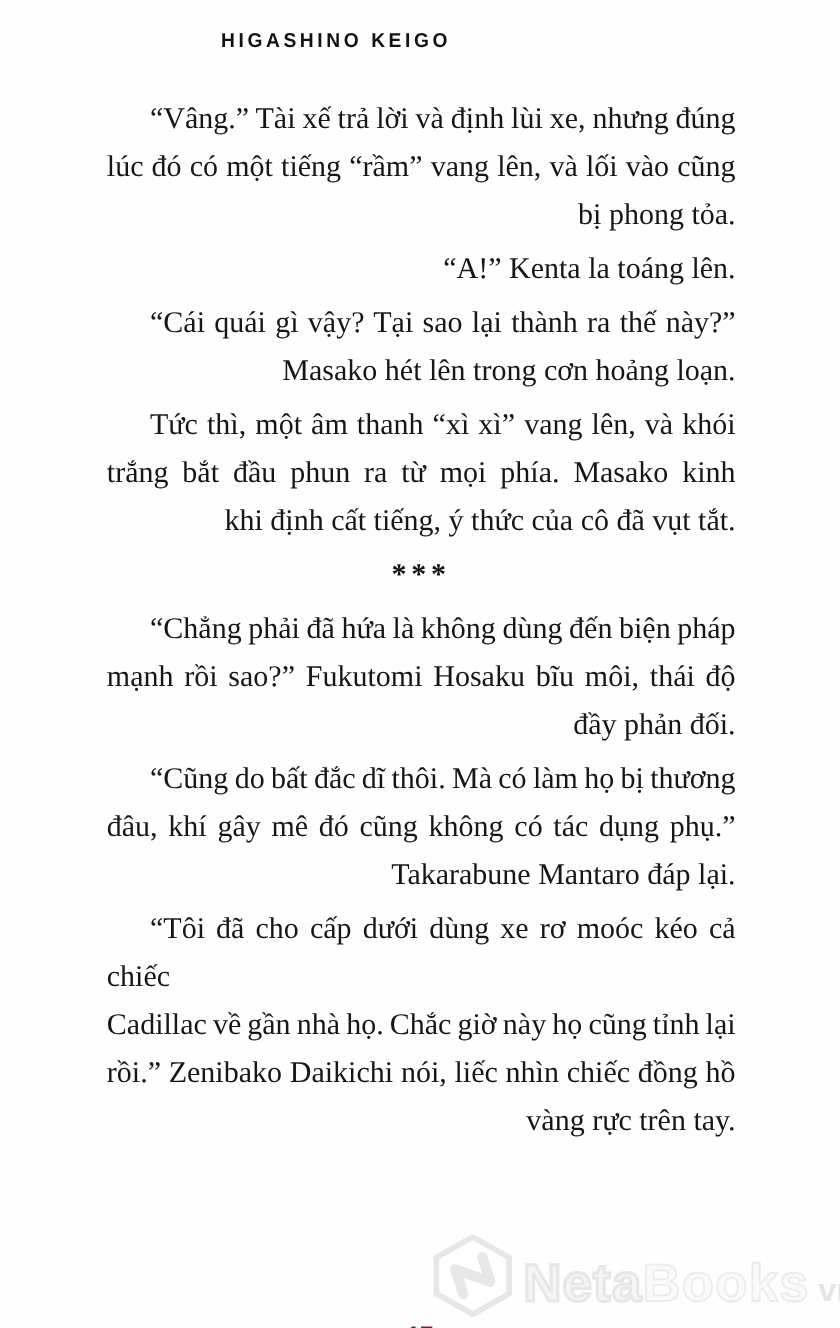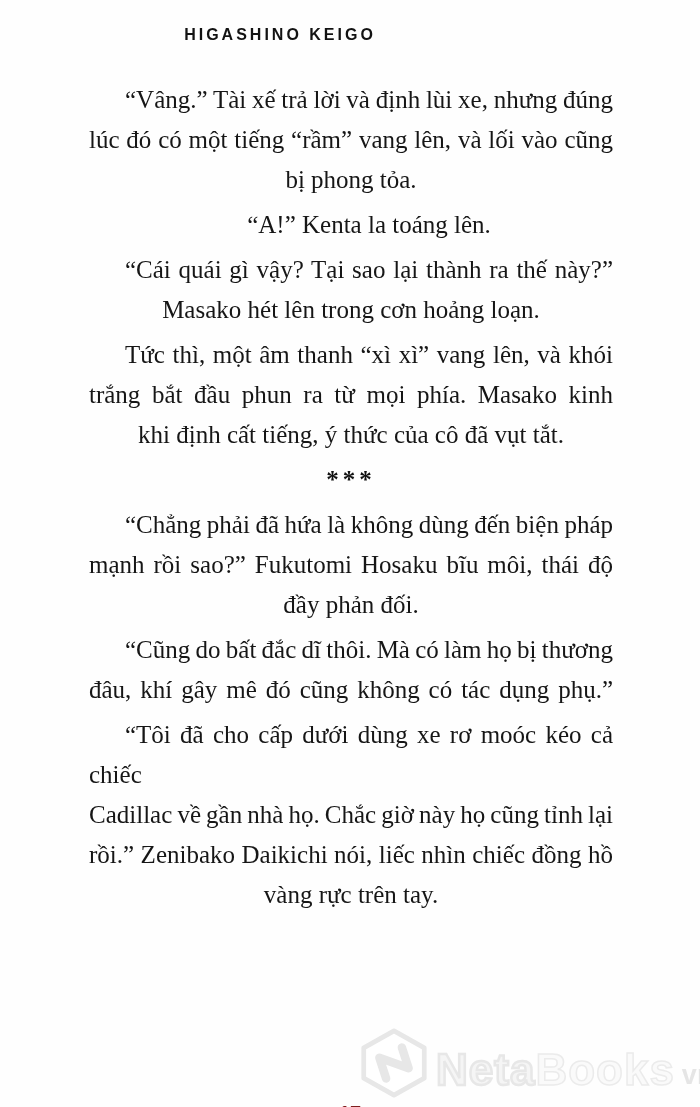--- a/index.html
+++ b/index.html
@@ -31,21 +31,21 @@
   }
   .page-body {
     position: absolute;
     left: 89px;
     top: 80px;
     width: 524px;
     font-size: 25px;
     line-height: 40px;
   }
   .para { margin: 0 0 5px 0; }
-  .line { text-align: center; white-space: normal; }
+  .line { text-align: right; white-space: normal; }
   .line.just {
     text-align: justify;
     text-align-last: justify;
     word-spacing: -0.08em;
   }
   .line.first { text-indent: 36px; }
   .separator {
     margin: 0 0 5px 0;
     text-align: center;
     font-weight: 700;
@@ -132,20 +132,21 @@
       </div>
       <div class="separator">***</div>
       <div class="para">
         <div class="line first just">“Chẳng phải đã hứa là không dùng đến biện pháp</div>
         <div class="line just">mạnh rồi sao?” Fukutomi Hosaku bĩu môi, thái độ</div>
         <div class="line">đầy phản đối.</div>
       </div>
       <div class="para">
         <div class="line first just">“Cũng do bất đắc dĩ thôi. Mà có làm họ bị thương</div>
         <div class="line just">đâu, khí gây mê đó cũng không có tác dụng phụ.”</div>
+        <div class="line">Takarabune Mantaro đáp lại.</div>
       </div>
       <div class="para">
         <div class="line first just">“Tôi đã cho cấp dưới dùng xe rơ moóc kéo cả chiếc</div>
         <div class="line just">Cadillac về gần nhà họ. Chắc giờ này họ cũng tỉnh lại</div>
         <div class="line just">rồi.” Zenibako Daikichi nói, liếc nhìn chiếc đồng hồ</div>
         <div class="line">vàng rực trên tay.</div>
       </div>
     </main>
 
   <div class="page-number">17</div>

